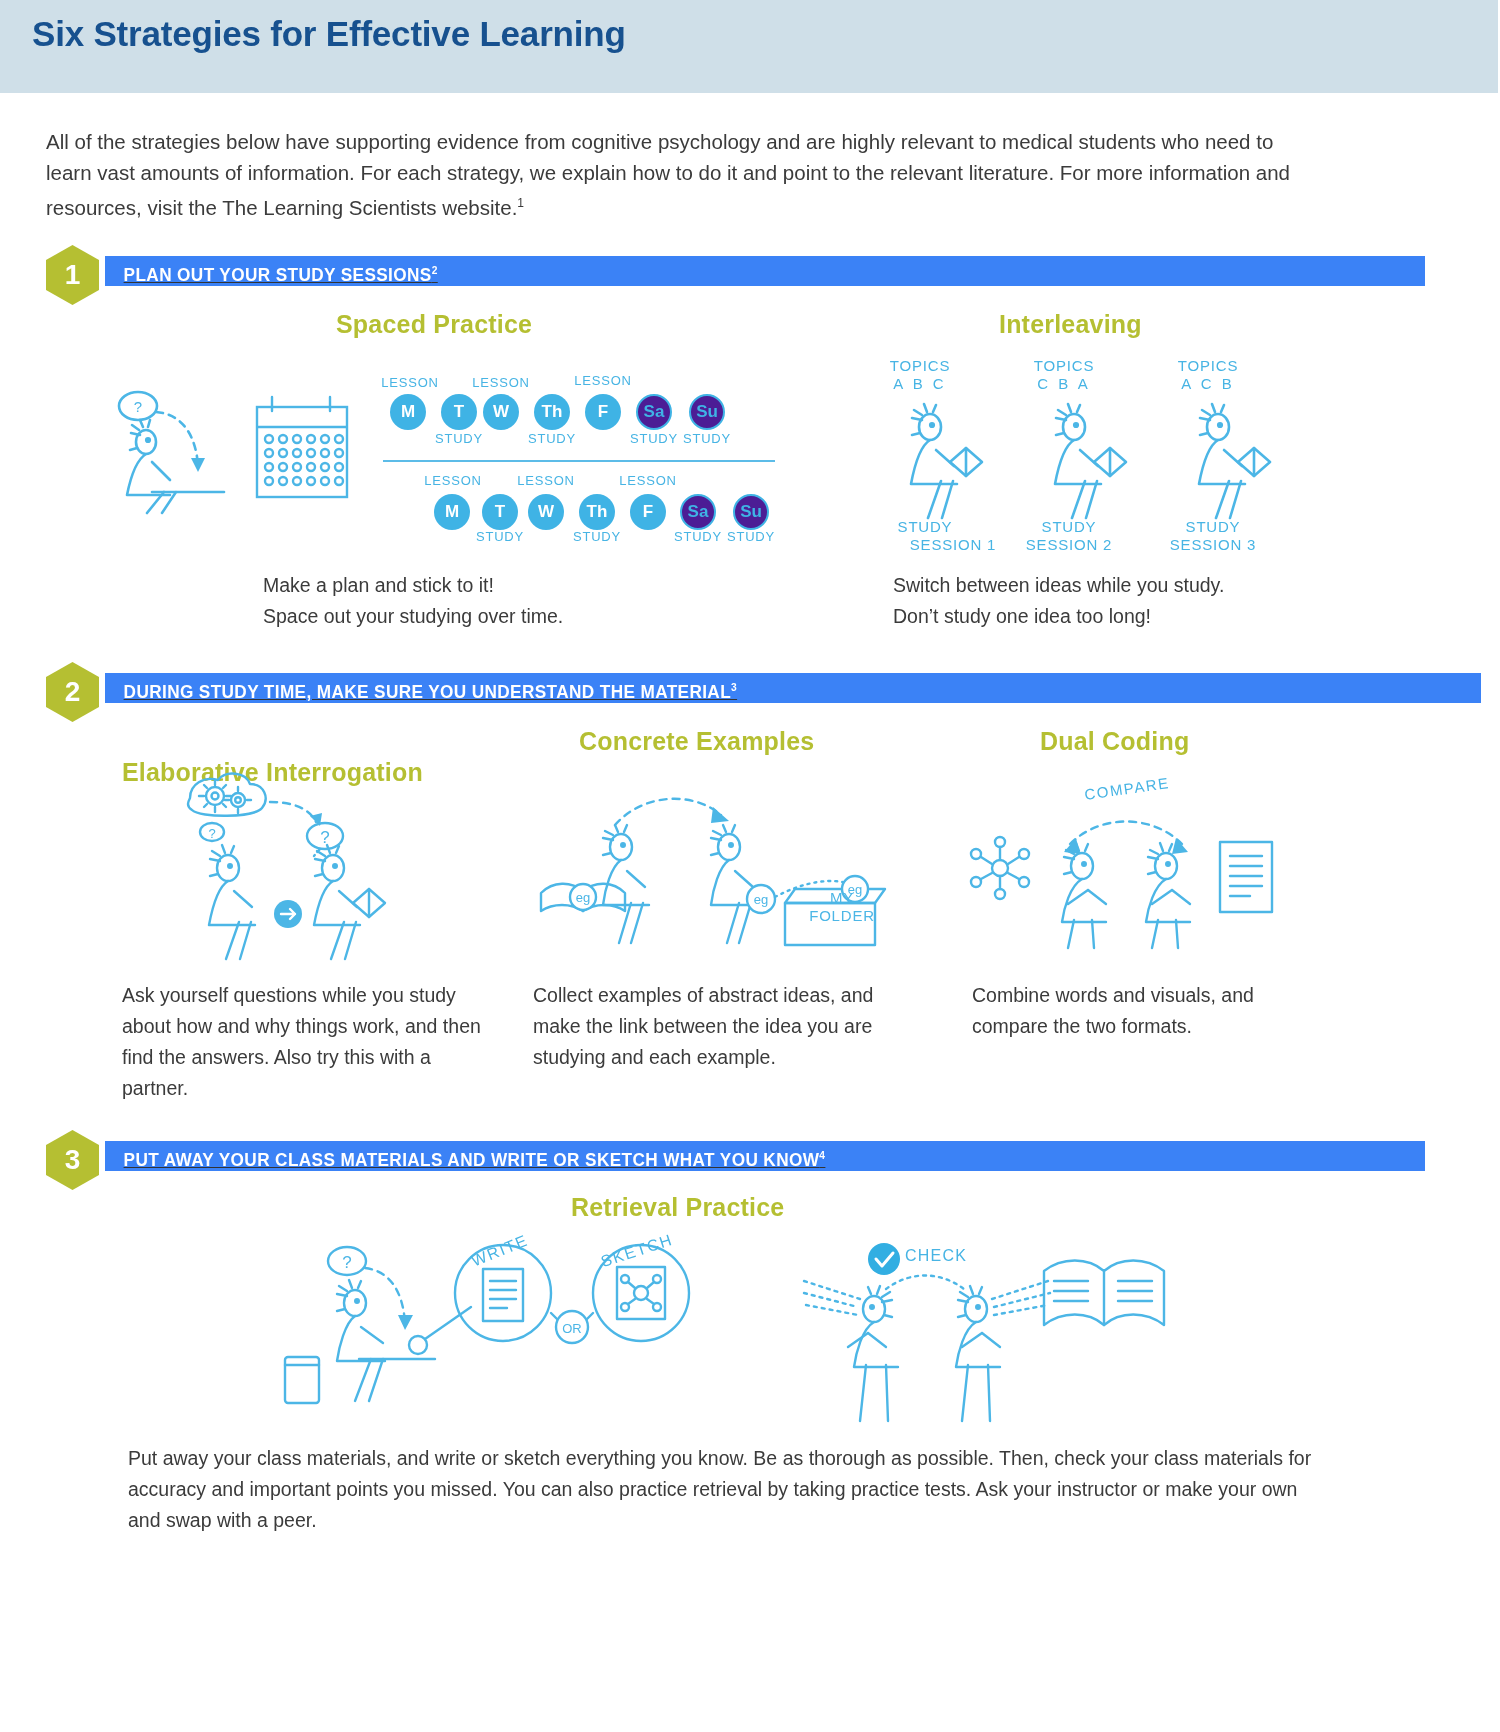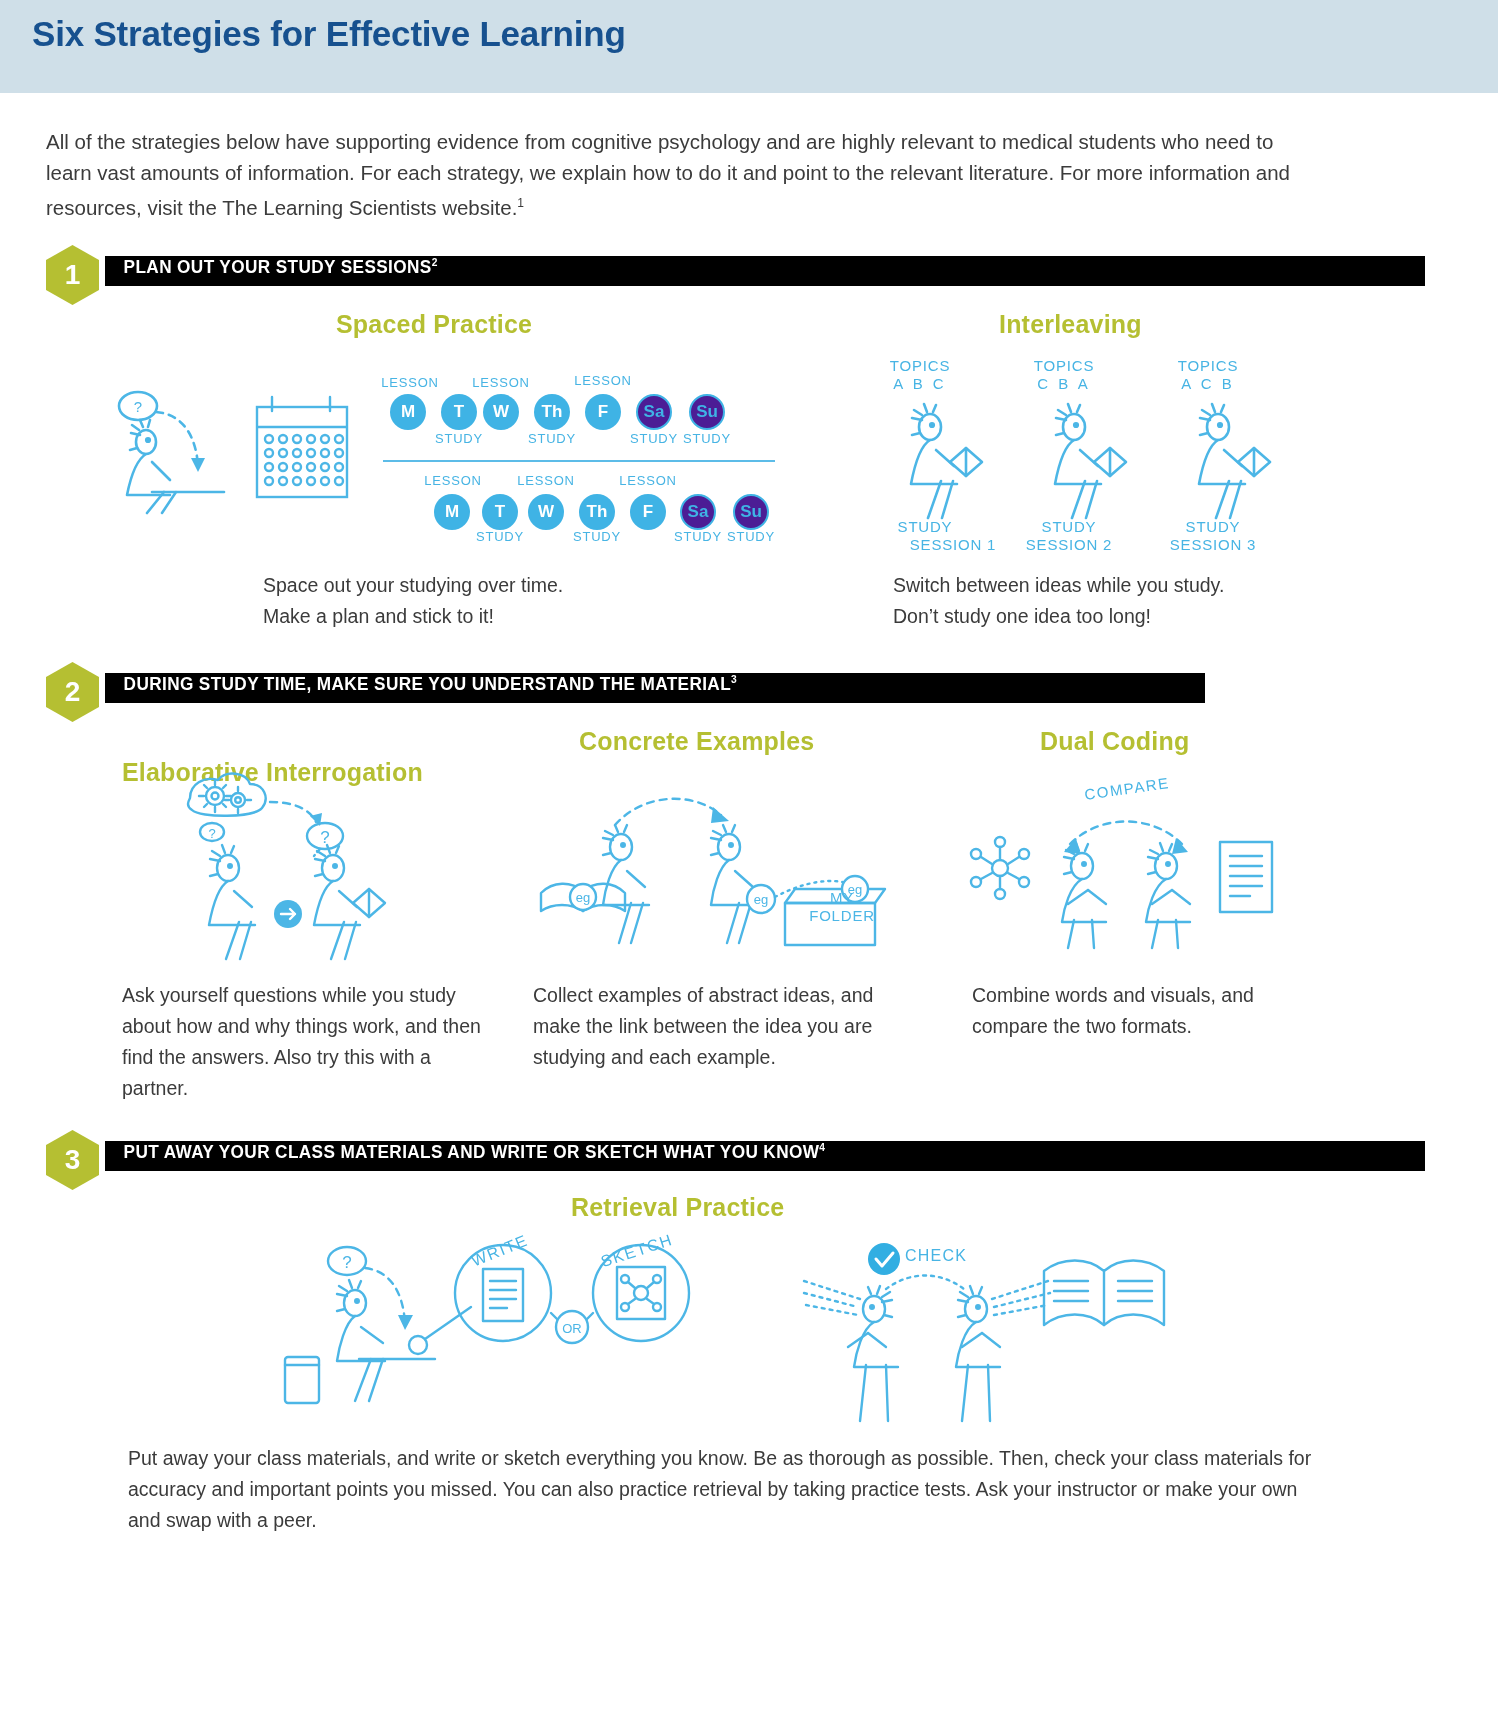--- a/index.html
+++ b/index.html
@@ -26,22 +26,22 @@
     position:absolute; left:1498px; top:0; width:2px; height:93px; background:#fff;
   }
   
   .intro {
     position:absolute; left:46px; top:126px; width:1260px;
     font-size:20.5px; line-height:31px; color:#3b3b3b;
   }
   .intro sup { font-size:12px; vertical-align:super; }
   
   .section-bar {
-    position:absolute; height:30px; background:#000000;
-    display:flex; align-items:flex-start;
+    position:absolute; height:30px; background:#3b82f6;
+    display:flex; align-items:flex-end;text-decoration:underline;
   }
   .section-bar .bar-text {
     color:#ffffff; font-size:18.5px; font-weight:bold;
     letter-spacing:0.4px; padding-left:20px;
     white-space:nowrap;
     font-family:"Liberation Sans Narrow","Liberation Sans",sans-serif;
     transform:scaleX(0.93); transform-origin:left center;
   }
   .section-bar .bar-text sup { font-size:11px; vertical-align:super; }
   .hexagon {
@@ -199,22 +199,22 @@
 <div class="lbl" style="left:618px; top:473px; width:60px;">LESSON</div>
 <div class="circle filled" style="left:630px; top:494px;">F</div>
 
 <div class="circle hollow" style="left:680px; top:494px;">Sa</div>
 <div class="lbl" style="left:668px; top:529px; width:60px;">STUDY</div>
 
 <div class="circle hollow" style="left:733px; top:494px;">Su</div>
 <div class="lbl" style="left:721px; top:529px; width:60px;">STUDY</div>
 
 <div class="desc" style="left:263px; top:570px; width:540px;">
+  <div>Make a plan and stick to it!</div>
   <div>Space out your studying over time.</div>
-  <div>Make a plan and stick to it!</div>
 </div>
 
 <div class="lbl big" style="left:880px; top:357px; width:80px;">TOPICS</div>
 <div class="lbl big" style="left:880px; top:375px; width:80px; letter-spacing:3px;">A B C</div>
 <div class="ill" style="left:900px; top:400px;">
   <svg width="95" height="120" viewBox="0 0 95 120" fill="none" stroke="#4cb6e6" stroke-width="2.6" stroke-linecap="round" stroke-linejoin="round">
     <ellipse cx="30" cy="27" rx="11" ry="13"></ellipse>
     <circle cx="32" cy="25" r="1.8" fill="#4cb6e6"></circle>
     <path d="M22 15 L14 10 M22 20 L12 18 M27 12 L24 4 M33 12 L36 5 M20 33 L12 35"></path>
     <path d="M30 40 C 20 46 14 68 11 84 L57 84"></path>
@@ -262,21 +262,21 @@
 <div class="lbl big" style="left:1148px; top:536px; width:130px;">SESSION 3</div>
 
 <div class="desc" style="left:893px; top:570px; width:450px;">
   <div>Switch between ideas while you study.</div>
   <div>Don’t study one idea too long!</div>
 </div>
 
 <div class="hexagon" style="left:46px; top:662px;">
   <span>2</span>
 </div>
-<div class="section-bar" style="left:105px; top:673px; width:1100px;">
+<div class="section-bar" style="left:105px; top:673px; width:1376px;">
   <div class="bar-text">
     <span>DURING STUDY TIME, MAKE SURE YOU UNDERSTAND THE MATERIAL</span><sup>3</sup>
   </div>
 </div>
 
 <div class="strat-title" style="left:122px; top:727px;margin-top:31px;">Elaborative Interrogation</div>
 <div class="strat-title" style="left:579px; top:727px;">Concrete Examples</div>
 <div class="strat-title" style="left:1040px; top:727px;">Dual Coding</div>
 
 <div class="ill" style="left:170px; top:770px;">

